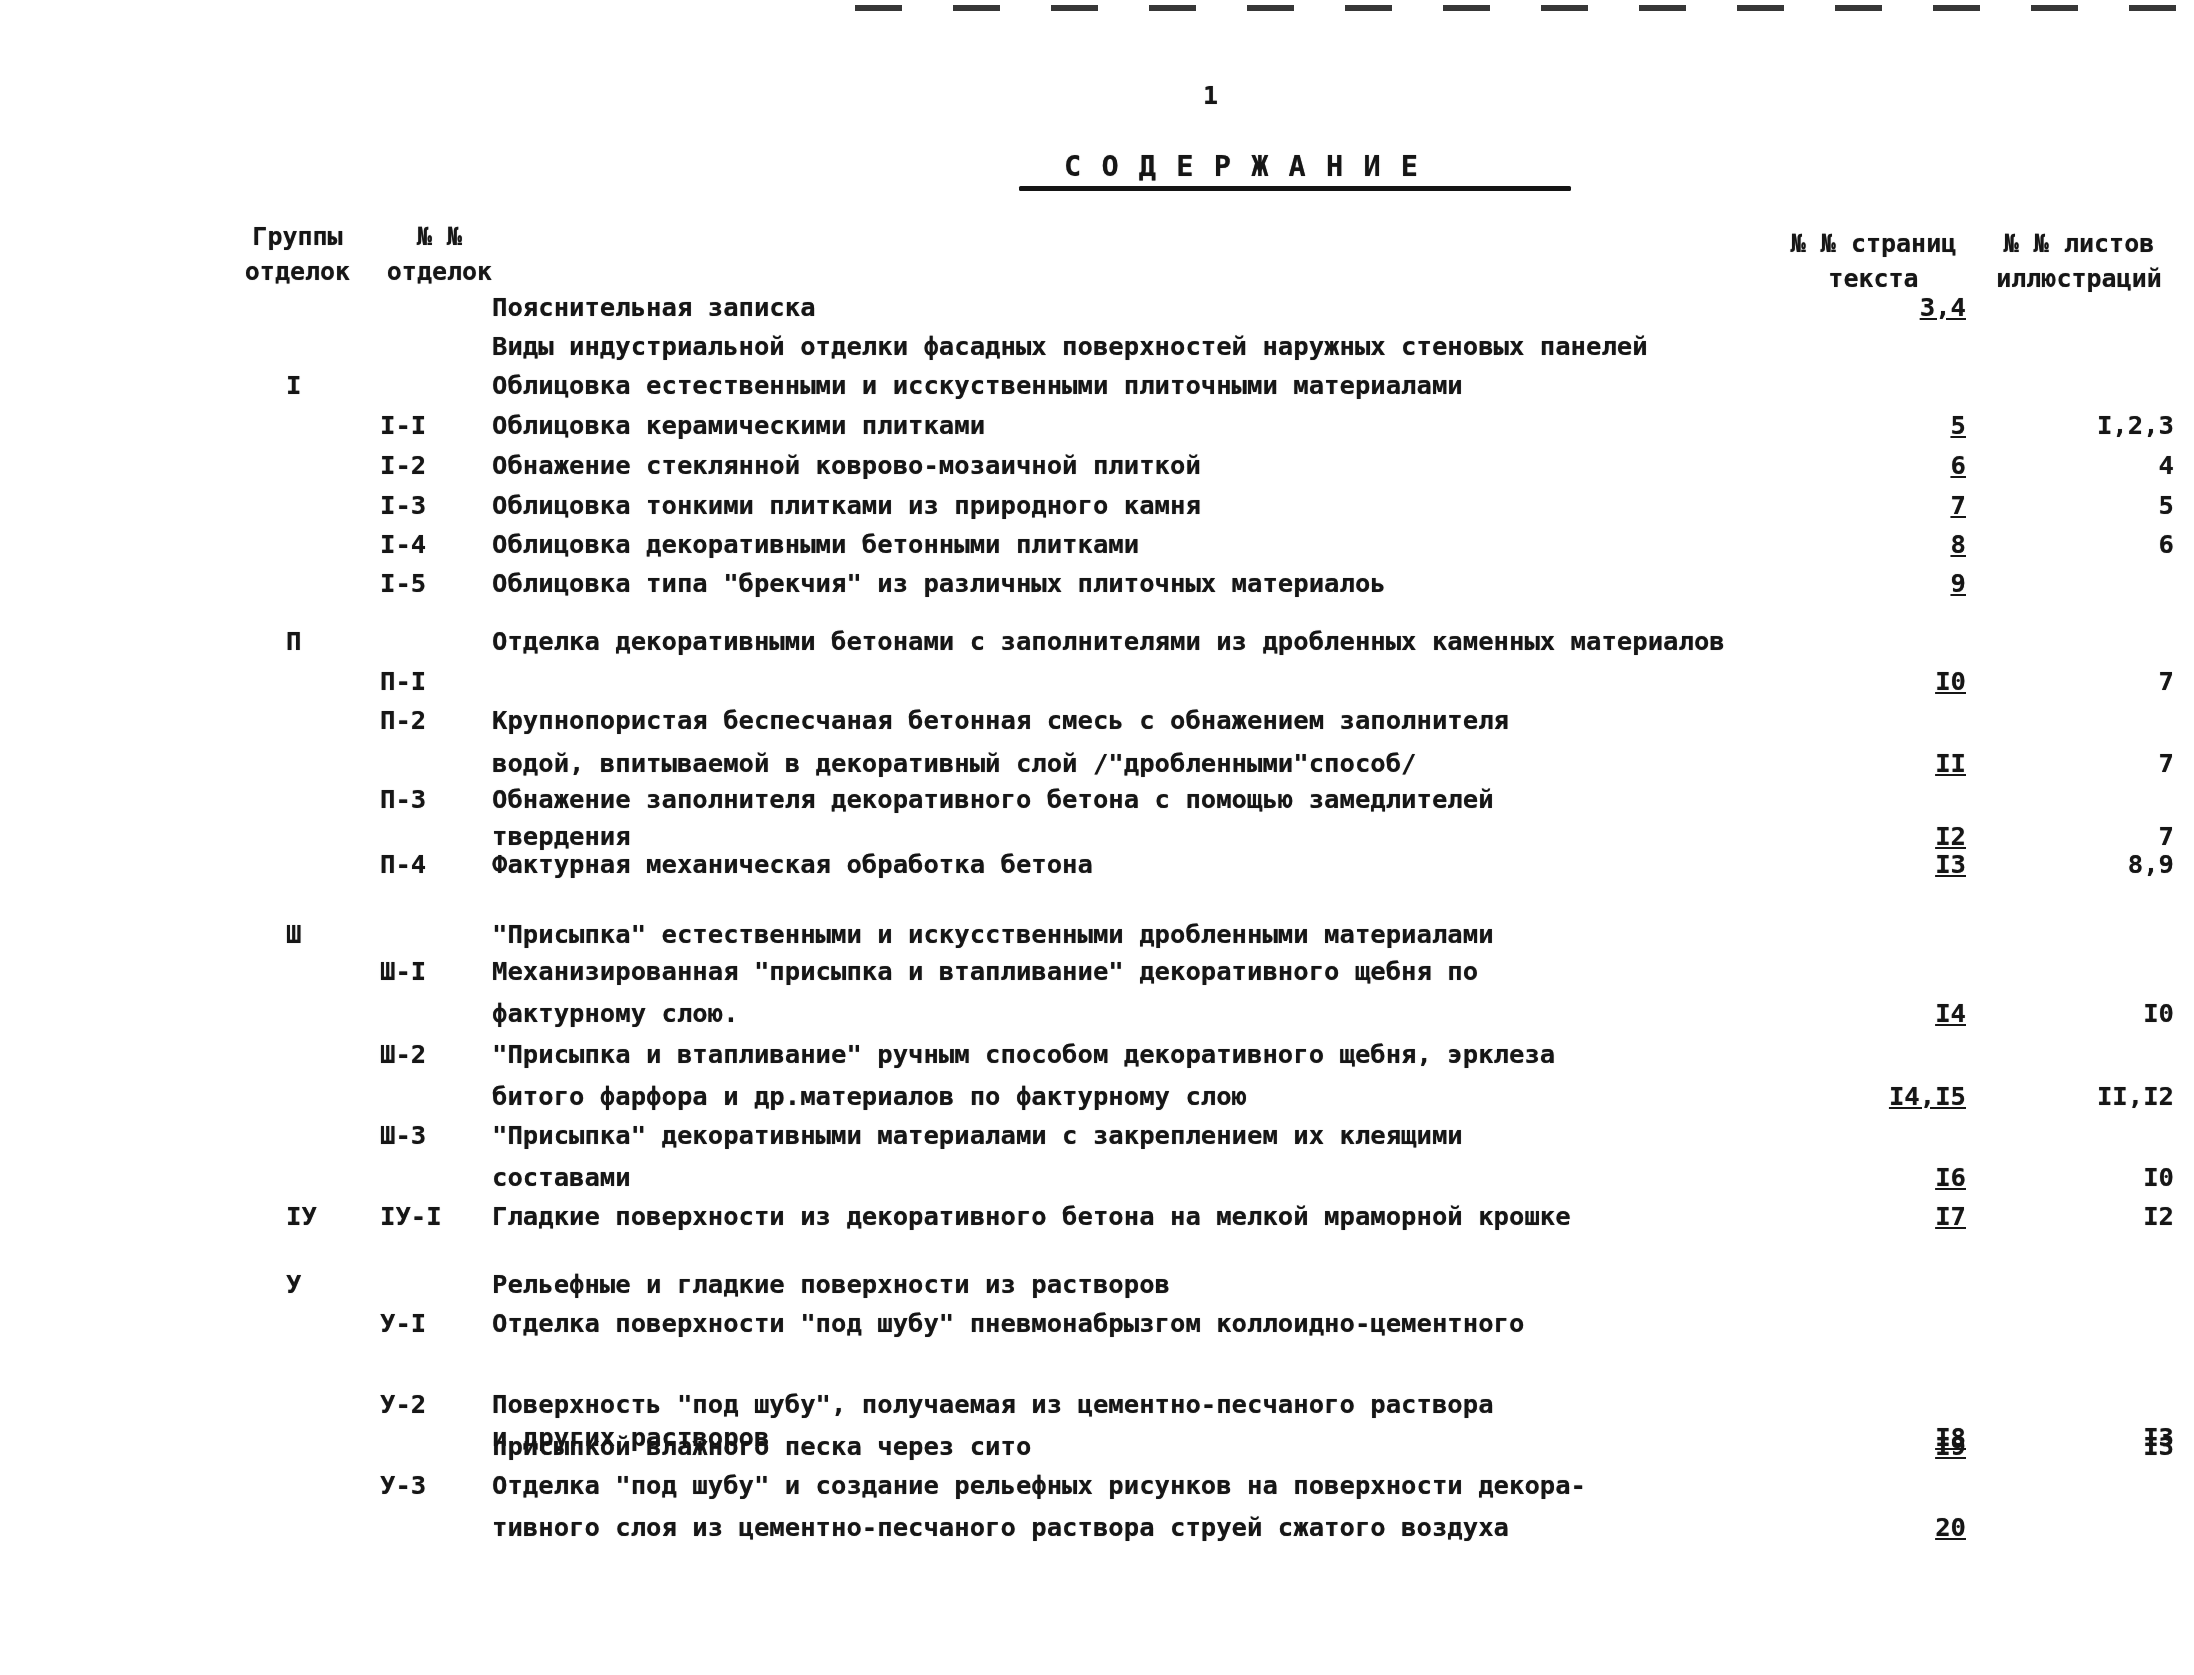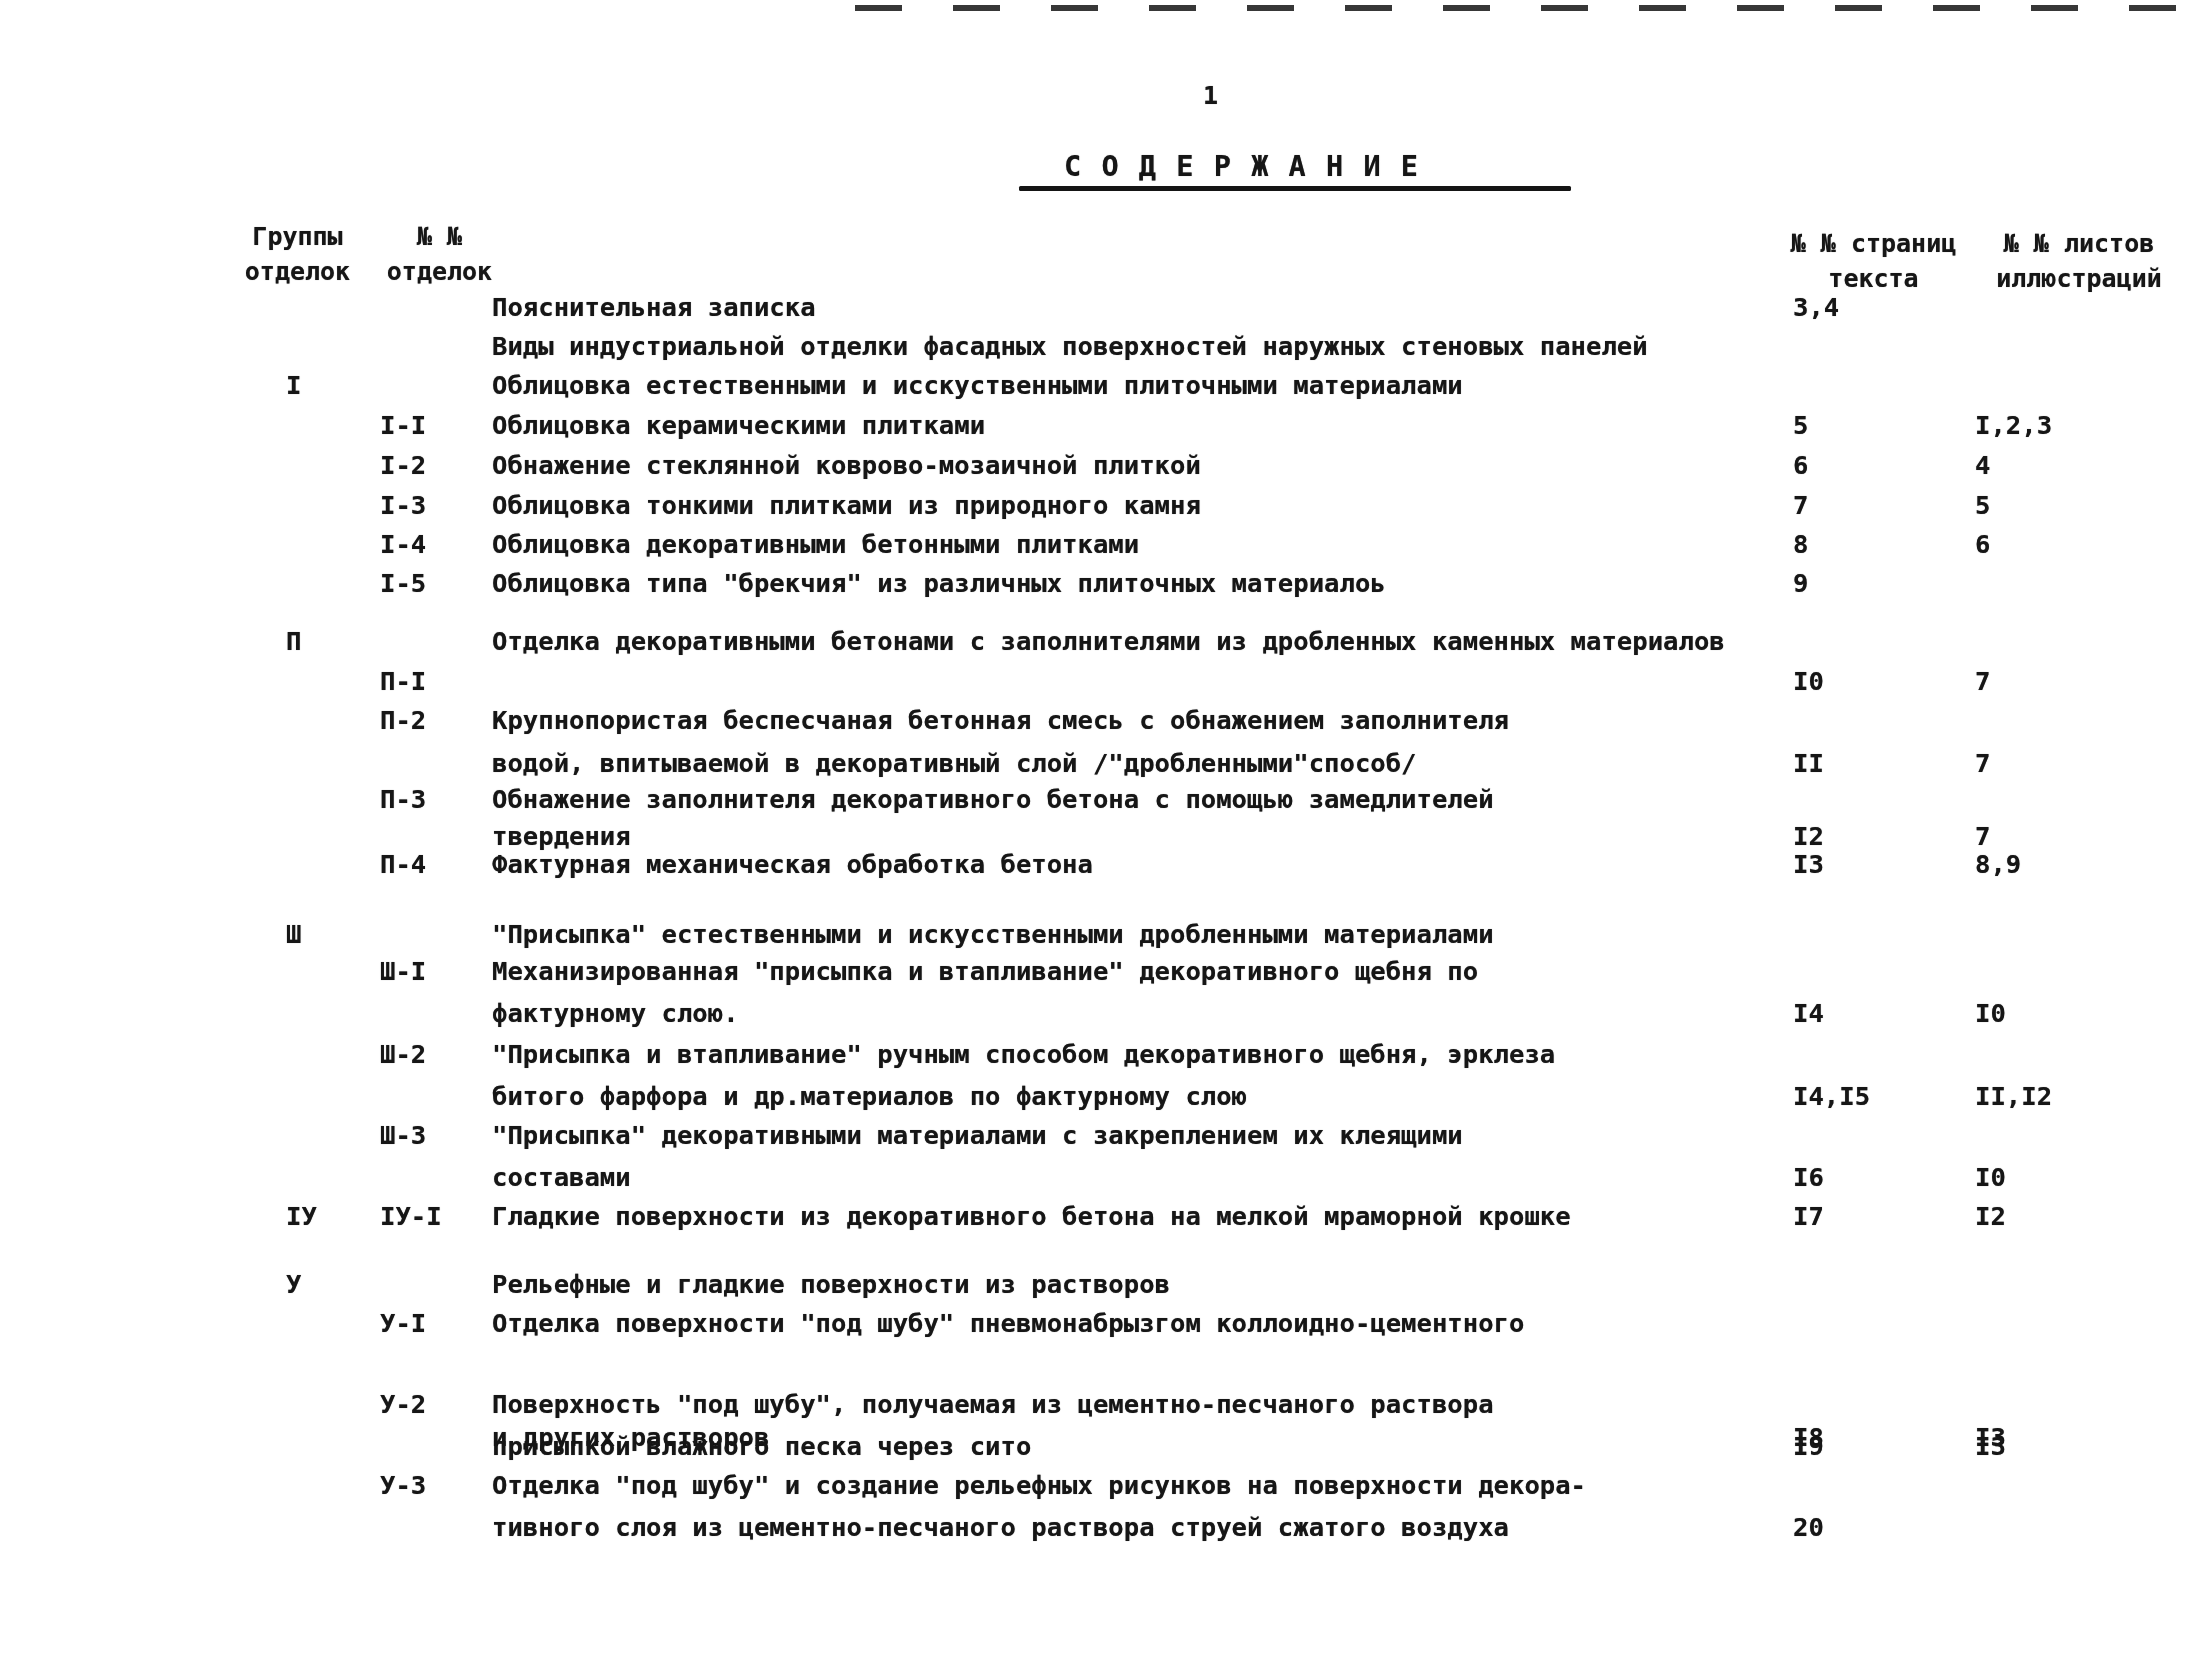--- a/index.html
+++ b/index.html
@@ -71,22 +71,22 @@
     position: absolute;
     left: 0;
     width: 100%;
     height: 35px;
     font-size: 25.6px;
   }
   .cell { position: absolute; white-space: nowrap; top: 0; }
   .cell.group { left: 286px; }
   .cell.code  { left: 380px; }
   .cell.desc  { left: 492px; }
-  .cell.pages { left: 1793px; width: 173px; text-align: left; }
-  .cell.illus { left: 1975px; width: 199px; text-align: left; }
+  .cell.pages { left: 1793px; width: 173px; text-align: right; text-decoration: underline; }
+  .cell.illus { left: 1975px; width: 199px; text-align: right; }
 </style>
 </head>
 <body>
 
 <div id="page">
 
   <div class="top-dashes"></div>
 
   <div class="abs page-number">1</div>
 

